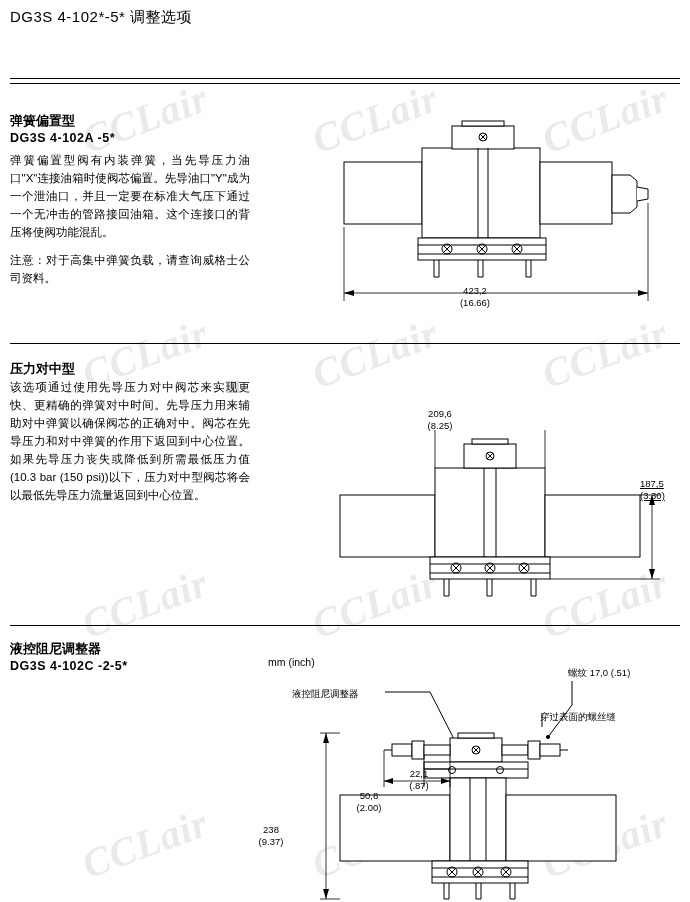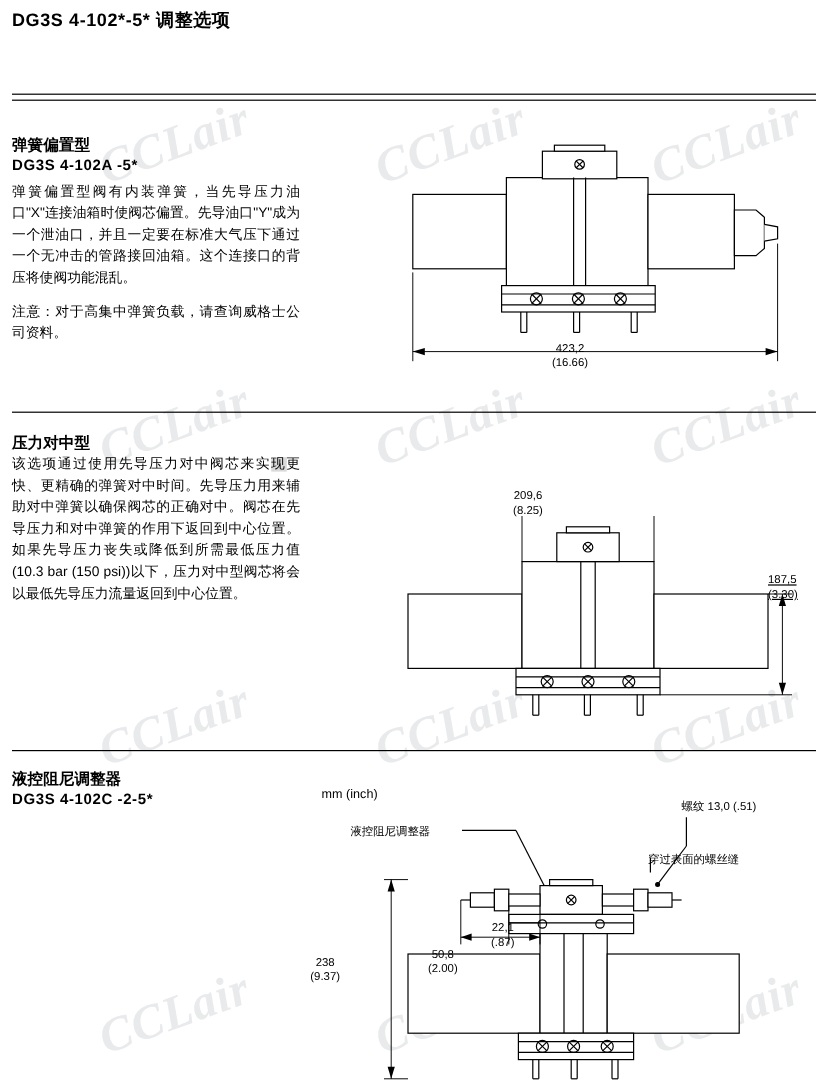--- a/index.html
+++ b/index.html
@@ -37,21 +37,21 @@
     pointer-events: none;
     z-index: 0;
   }
 
   
   .doc-title {
     position: absolute;
     left: 10px;
     top: 8px;
     font-size: 15px;
-    font-weight: bold;
+    font-weight: normal;
     letter-spacing: 0.5px;
     z-index: 3;
   }
   .rule {
     position: absolute;
     left: 10px;
     width: 670px;
     border-top: 1.5px solid #000;
     z-index: 3;
   }
@@ -294,21 +294,21 @@
   <div class="sep" style="top:625px;"></div>
 
   <div class="sec" style="left:10px; top:640px;">
     <h2>液控阻尼调整器</h2>
     <div class="model">DG3S 4-102C -2-5*</div>
   </div>
 
   <div class="units" style="left:268px; top:656px;">mm  (inch)</div>
 
   <div class="lbl-cn" style="left:292px; top:688px;">液控阻尼调整器</div>
-  <div class="lbl-cn" style="left:568px; top:667px;">螺纹 13,0 (.51)</div>
+  <div class="lbl-cn" style="left:568px; top:667px;">螺纹 17,0 (.51)</div>
   <div class="lbl-cn" style="left:540px; top:711px;">穿过表面的螺丝缝</div>
 
   <div class="draw" style="left:280px; top:665px;">
     <svg width="400" height="235" viewBox="0 0 400 235">
       <g fill="none" stroke="#000" stroke-width="1">
 
         <line x1="105" y1="27" x2="150" y2="27"></line>
         <line x1="150" y1="27" x2="176" y2="78"></line>
         <circle cx="176.5" cy="78.5" r="1.6" fill="#000"></circle>
 
@@ -390,18 +390,18 @@
   </div>
 
   <div class="dim" style="left:398px; top:768px; width:42px;">
     <span>22,1</span><br>
     <span>(.87)</span>
   </div>
   <div class="dim" style="left:343px; top:790px; width:52px;">
     <span>50,8</span><br>
     <span>(2.00)</span>
   </div>
-  <div class="dim" style="left:248px; top:797px; width:46px;">
+  <div class="dim" style="left:248px; top:824px; width:46px;">
     <span>238</span><br>
     <span>(9.37)</span>
   </div>
 
 </div>
 
 </body></html>

